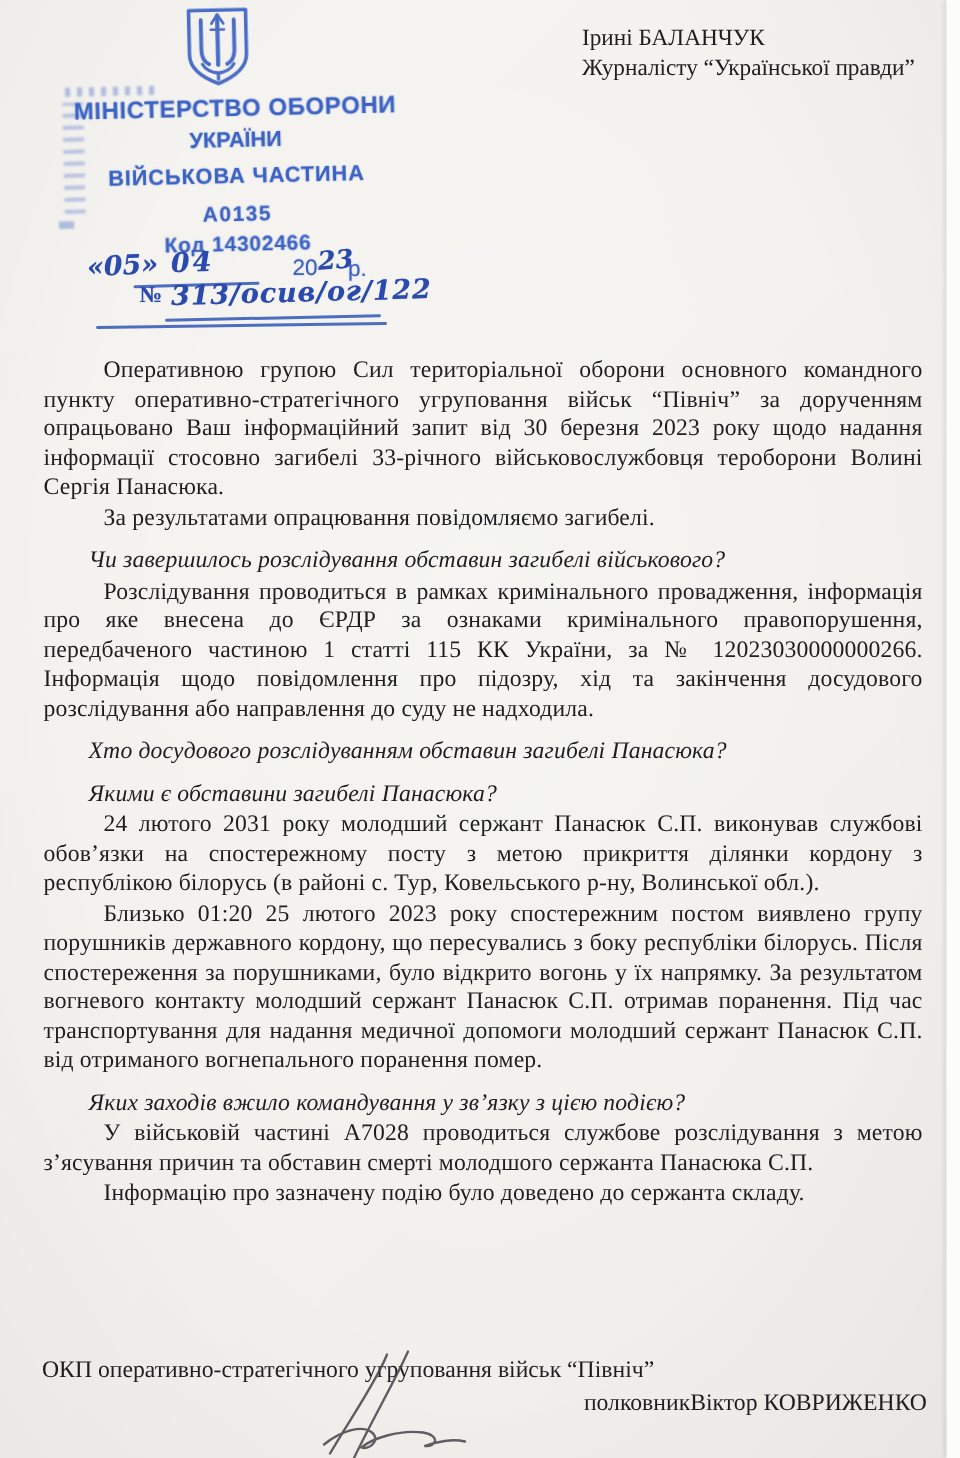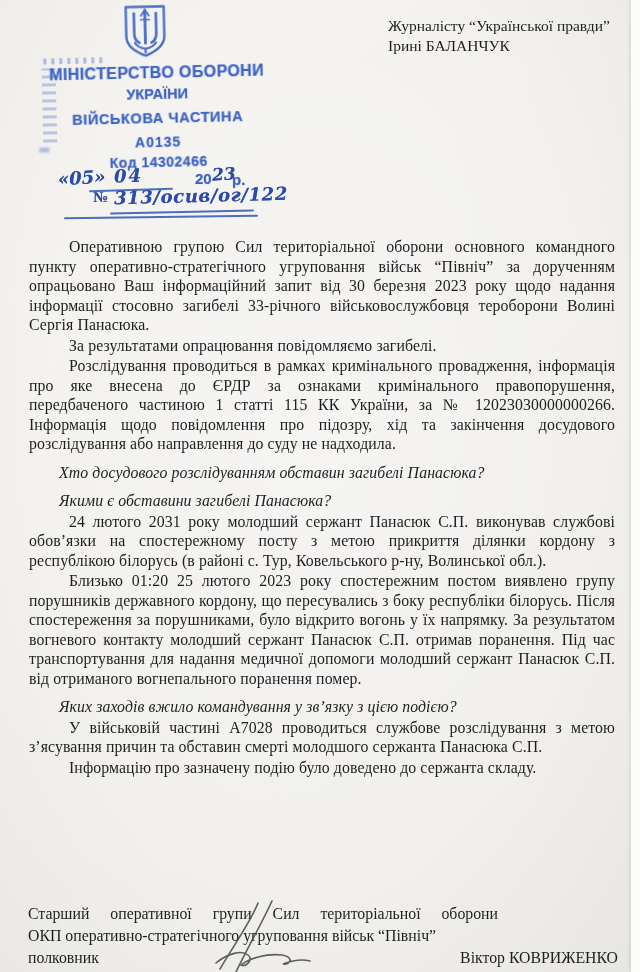--- a/index.html
+++ b/index.html
@@ -28,21 +28,21 @@
   .smudge{position:absolute;background:none;pointer-events:none;}
   .sm1{left:12px;top:56px;width:62px;height:6px;filter:blur(.6px);opacity:.55;
     background:repeating-linear-gradient(90deg,rgba(70,100,200,.7) 0 3px,transparent 3px 8px);}
   .sm2{left:10px;top:66px;width:14px;height:74px;filter:blur(.7px);opacity:.5;
     background:repeating-linear-gradient(0deg,rgba(70,100,200,.65) 0 3px,transparent 3px 8px);}
   .sm3{left:6px;top:145px;width:10px;height:5px;filter:blur(.8px);opacity:.4;background:#4a6cc8;}
   
   .dateblock{position:absolute;left:0;top:0;width:640px;height:230px;}
   .hw{font-family:"DejaVu Serif",serif;font-style:italic;font-weight:bold;color:#2a4aad;
     text-shadow:0 0 .5px rgba(42,74,173,.6);}
-  .pr{font-family:"Liberation Sans",sans-serif;font-weight:bold;color:#3c63c4;
+  .pr{font-family:"Liberation Sans",sans-serif;font-weight:normal;color:#3c63c4;
     text-shadow:0 0 1px rgba(60,99,196,.5);}
   .d-day{position:absolute;left:58px;top:167px;font-size:18px;transform:rotate(-3deg);}
   .d-month{position:absolute;left:114px;top:165px;font-size:18px;transform:rotate(-2deg);letter-spacing:2px;}
   .d-yearpre{position:absolute;left:195px;top:170px;font-size:15px;}
   .d-yearhw{position:absolute;left:212px;top:164px;font-size:17px;transform:rotate(-4deg);}
   .d-yearsuf{position:absolute;left:232px;top:171px;font-size:15px;}
   .d-no{position:absolute;left:93px;top:189px;font-size:15px;font-family:"Liberation Serif",serif;
     font-weight:bold;color:#2a4aad;text-shadow:0 0 .5px rgba(42,74,173,.6);}
   .d-num{position:absolute;left:114px;top:185px;font-size:18px;letter-spacing:.6px;transform:rotate(-1.5deg);}
   .uline{position:absolute;height:2px;background:#2f55b5;opacity:.85;border-radius:1px;}
@@ -53,21 +53,21 @@
   .recipient{position:absolute;left:388px;top:16px;width:244px;font-size:15.5px;line-height:20px;}
   .recipient .email{margin-top:10px;}
   
   .body-text{position:absolute;left:28px;top:236px;width:588px;
     font-size:15.8px;line-height:19.5px;text-align:justify;letter-spacing:.1px;}
   .body-text p{margin:1px;text-indent:40px;}
   .body-text p.q{font-style:italic;margin-top:9px;text-indent:30px;}
   
   .sig{position:absolute;left:28px;top:903px;width:590px;font-size:15.8px;line-height:22px;}
   .sig .j{width:470px;text-align:justify;text-align-last:justify;}
-  .sig-row{display:flex;justify-content:space-between;width:590px;}
+  .sig-row{display:flex;justify-content:flex-end;width:590px;}
   .sig-stroke{position:absolute;left:196px;top:893px;width:132px;height:79px;
     color:#45454a;opacity:.85;}
 </style>
 </head>
 <body>
 
 <div class="page">
   <div class="scan-edge"></div>
 
   <div class="stamp">
@@ -100,39 +100,39 @@
     <span class="pr d-yearpre">20</span>
     <span class="hw d-yearhw">23</span>
     <span class="pr d-yearsuf">р.</span>
     <span class="d-no">№</span>
     <span class="hw d-num">313/осив/ог/122</span>
     <span class="uline u2"></span>
     <span class="uline u3"></span>
   </div>
 
   <div class="recipient">
+    <div>Ірині БАЛАНЧУК</div>
     <div>Журналісту “Української правди”</div>
-    <div>Ірині БАЛАНЧУК</div>
   </div>
 
   <main class="body-text">
     <p>Оперативною групою Сил територіальної оборони основного командного пункту оперативно-стратегічного угруповання військ “Північ” за дорученням опрацьовано Ваш інформаційний запит від 30 березня 2023 року щодо надання інформації стосовно загибелі 33-річного військовослужбовця тероборони Волині Сергія Панасюка.</p>
     <p>За результатами опрацювання повідомляємо загибелі.</p>
+    <p class="q">Чи завершилось розслідування обставин загибелі військового?</p>
     <p>Розслідування проводиться в рамках кримінального провадження, інформація про яке внесена до ЄРДР за ознаками кримінального правопорушення, передбаченого частиною 1 статті 115 КК України, за № 12023030000000266. Інформація щодо повідомлення про підозру, хід та закінчення досудового розслідування або направлення до суду не надходила.</p>
     <p class="q">Хто досудового розслідуванням обставин загибелі Панасюка?</p>
     <p class="q">Якими є обставини загибелі Панасюка?</p>
     <p>24 лютого 2031 року молодший сержант Панасюк С.П. виконував службові обов’язки на спостережному посту з метою прикриття ділянки кордону з республікою білорусь (в районі с. Тур, Ковельського р-ну, Волинської обл.).</p>
     <p>Близько 01:20  25 лютого 2023 року спостережним постом виявлено групу порушників державного кордону, що пересувались з боку республіки білорусь. Після спостереження за порушниками, було відкрито вогонь у їх напрямку. За результатом вогневого контакту молодший сержант Панасюк С.П. отримав поранення. Під час транспортування для надання медичної допомоги молодший сержант Панасюк С.П. від отриманого вогнепального поранення помер.</p>
     <p class="q">Яких заходів вжило командування у зв’язку з цією подією?</p>
     <p>У військовій частині А7028 проводиться службове розслідування з метою з’ясування причин та обставин смерті молодшого сержанта Панасюка С.П.</p>
     <p>Інформацію про зазначену подію було доведено до сержанта складу.</p>
   </main>
 
   <footer class="sig">
-    <div class="j">Старший оперативної групи Сил територіальної оборони</div>
     <div>ОКП оперативно-стратегічного угруповання військ “Північ”</div>
     <div class="sig-row">
       <span>полковник</span>
       <span>Віктор КОВРИЖЕНКО</span>
     </div>
   </footer>
 
   <svg class="sig-stroke" viewBox="0 0 132 79" fill="none" stroke="currentColor" stroke-width="1.6" stroke-linecap="round">
     <path d="M62,10 C55,28 38,52 24,76"></path>
     <path d="M76,8 C68,26 52,54 40,79"></path>

